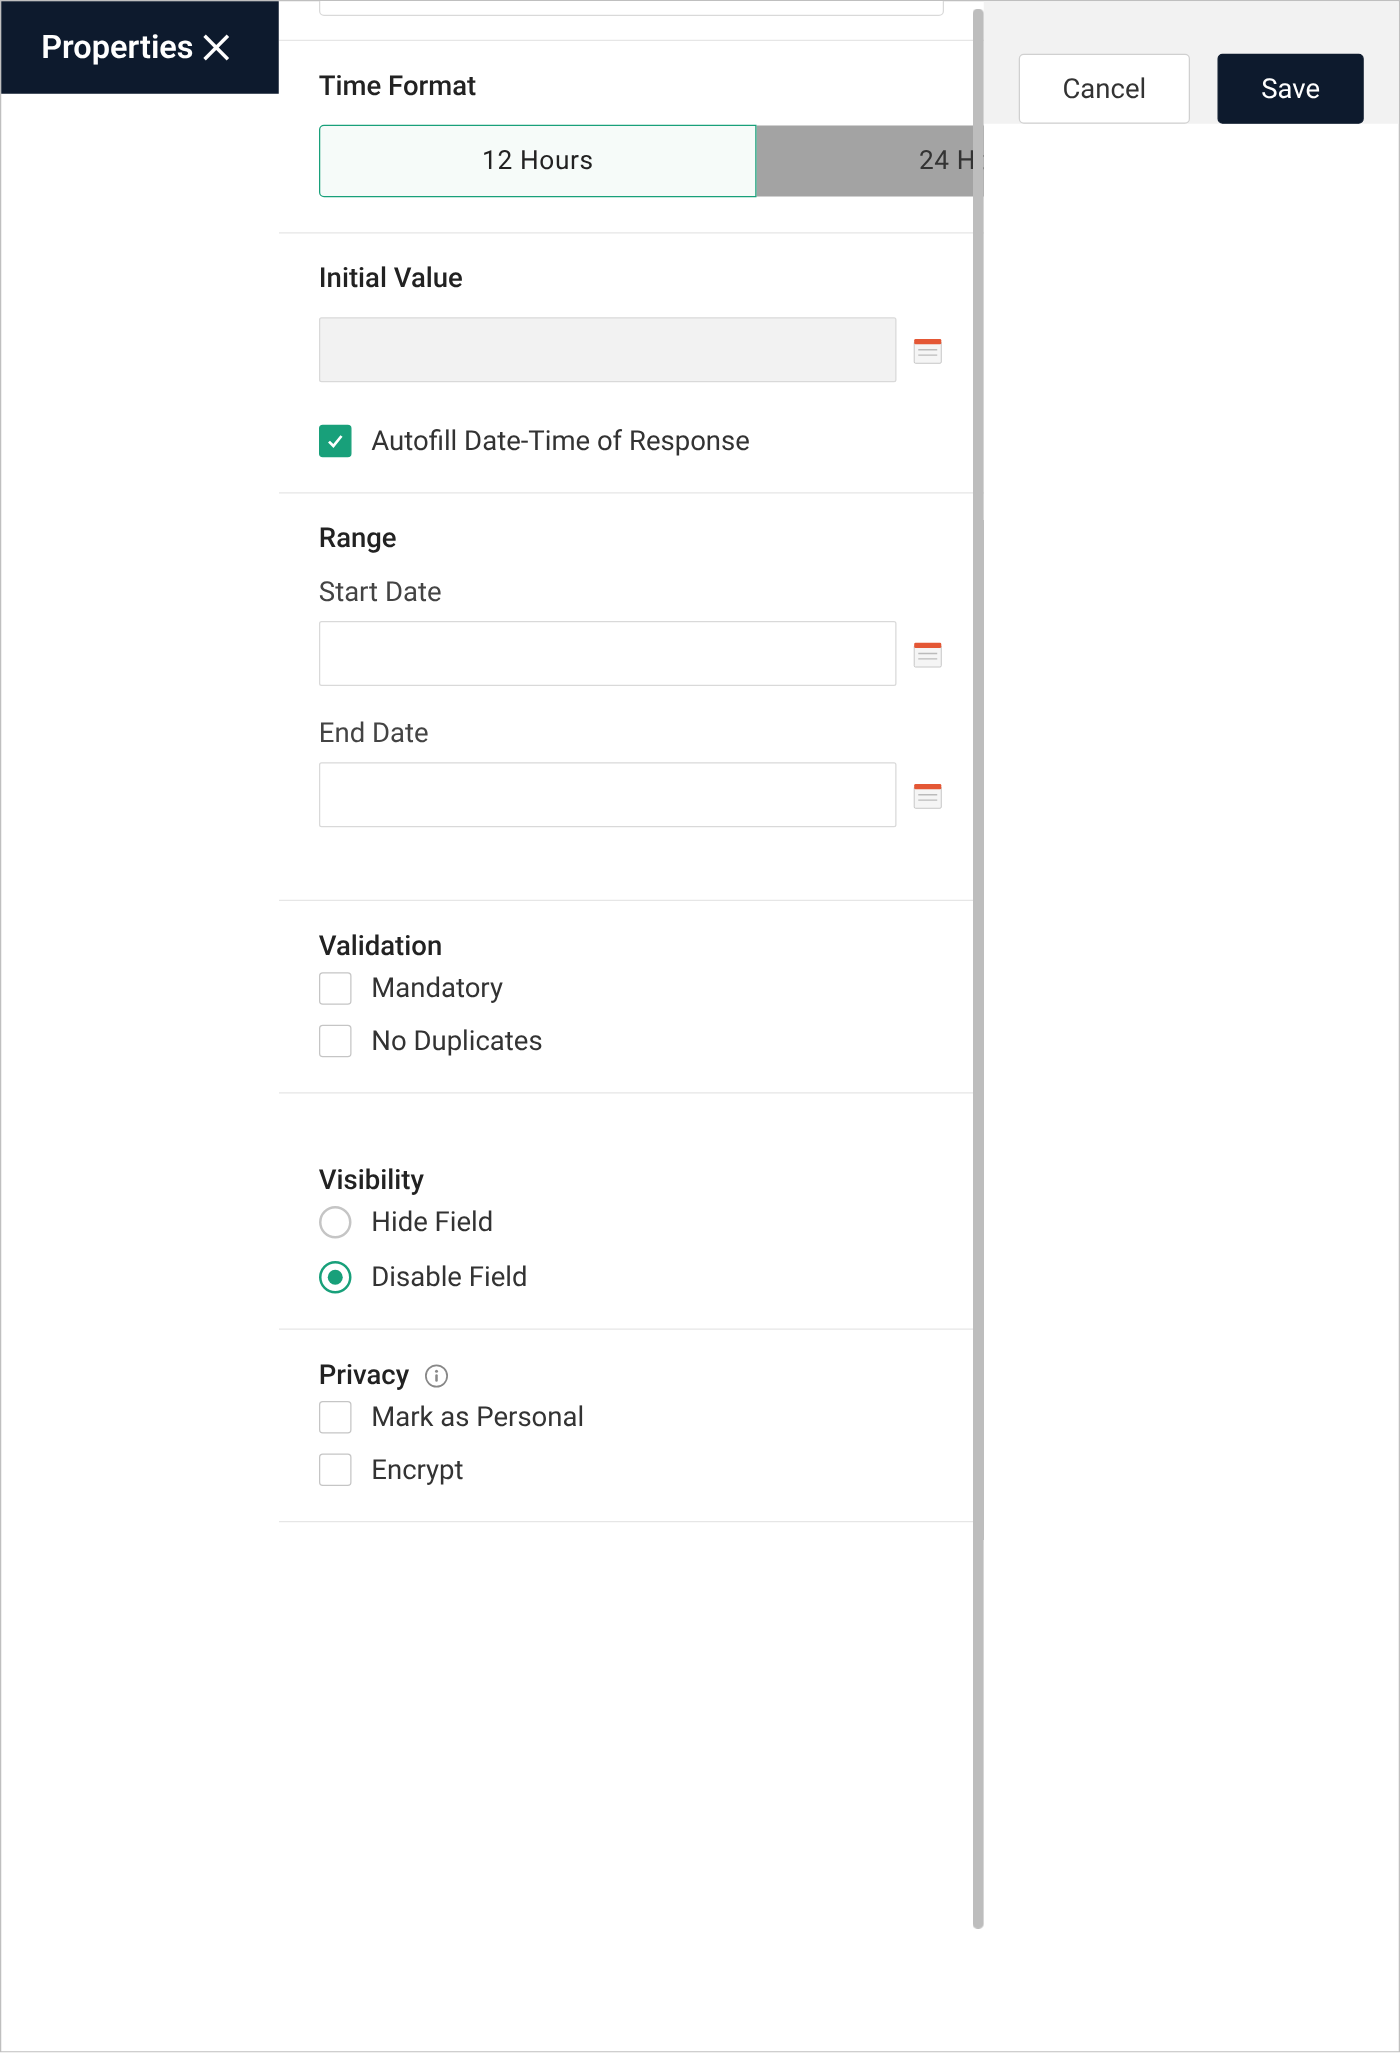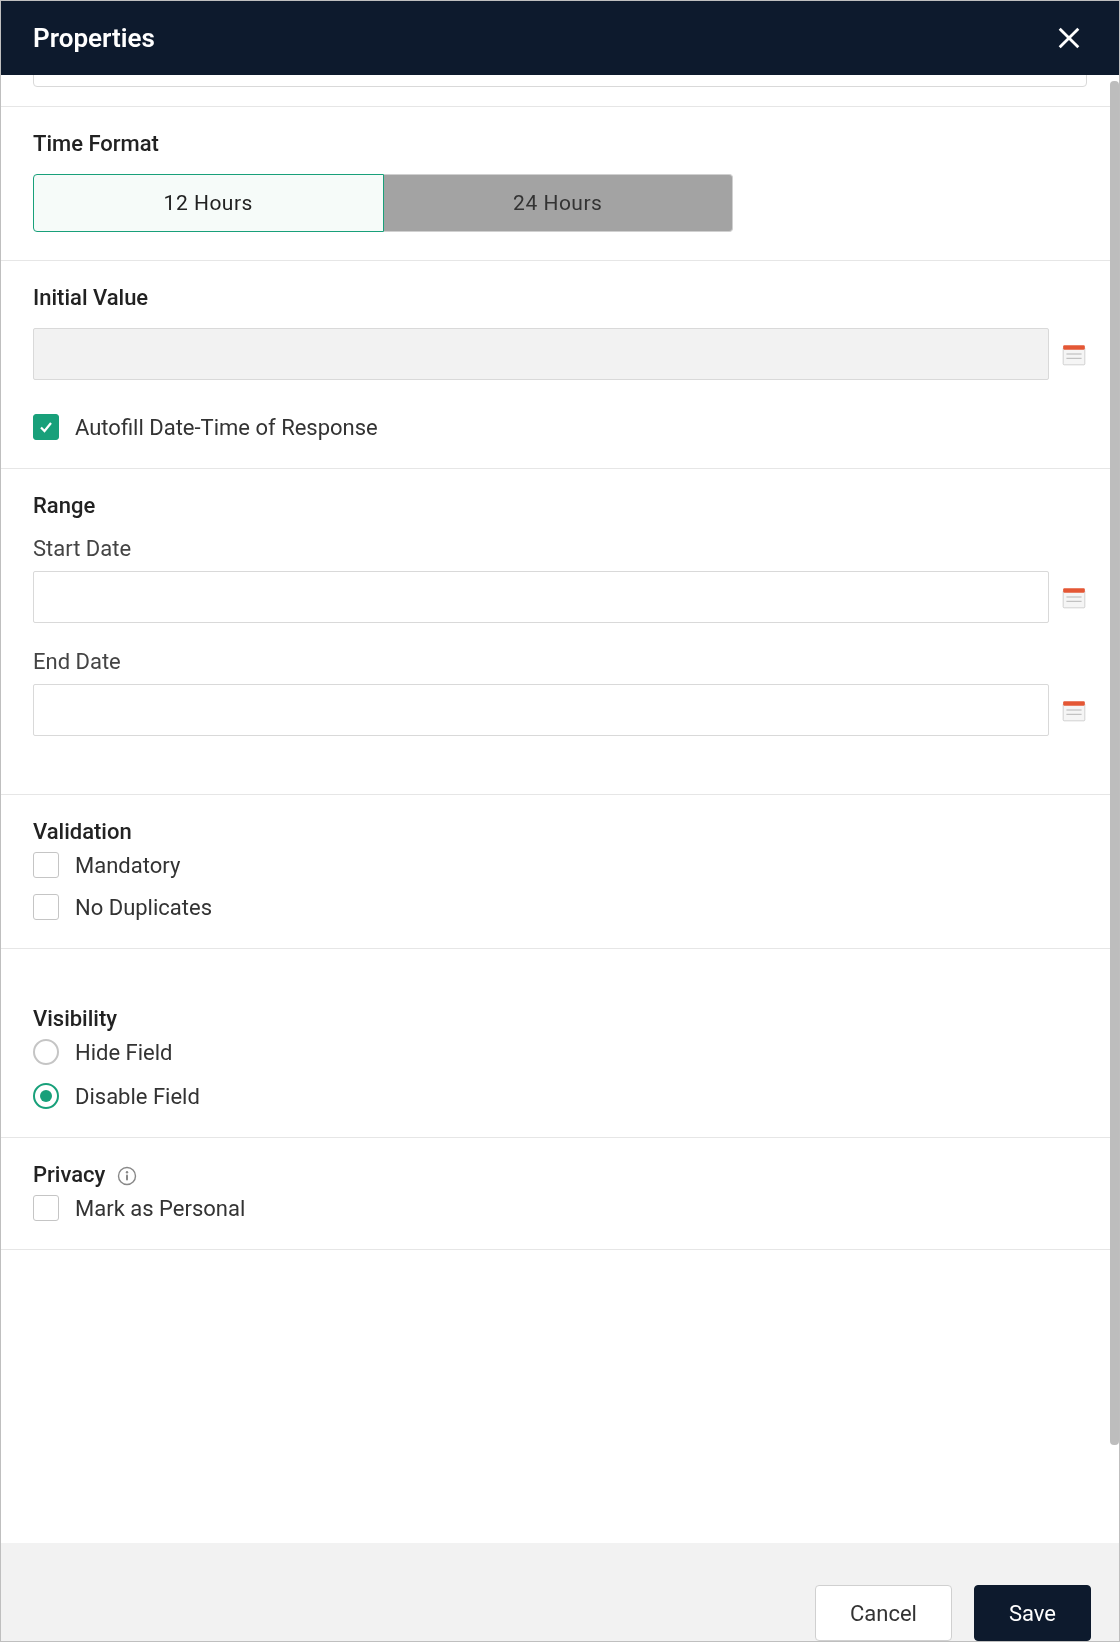--- a/index.html
+++ b/index.html
@@ -8,21 +8,21 @@
     height: 1642px;
     font-family: -apple-system, BlinkMacSystemFont, "Segoe UI", Roboto, Helvetica, Arial, sans-serif;
     color: #222;
     background: #fff;
   }
   .panel {
     width: 1120px;
     height: 1642px;
     border: 1px solid #bfbfbf;
     display: flex;
-    flex-direction: column;
+    flex-direction: row;
     position: relative;
   }
   
   .header {
     background: #0d1a2d;
     color: #fff;
     height: 74px;
     display: flex;
     align-items: center;
     padding: 0 32px;
@@ -356,20 +356,24 @@
               <circle cx="10" cy="10" r="8.5" fill="none" stroke="#888" stroke-width="1.4"></circle>
               <circle cx="10" cy="6.2" r="1.2" fill="#888"></circle>
               <rect x="9" y="8.5" width="2" height="6" rx="1" fill="#888"></rect>
             </svg>
           </span>
         </div>
         <div class="check-row">
           <div class="cbox"></div>
           <span>Mark as Personal</span>
         </div>
+        <div class="check-row">
+          <div class="cbox"></div>
+          <span>Encrypt</span>
+        </div>
       </div>
 
     </div>
     <div class="fake-scroll"></div>
   </div>
 
   <div class="footer">
     <div class="btn btn-cancel">Cancel</div>
     <div class="btn btn-save">Save</div>
   </div>

